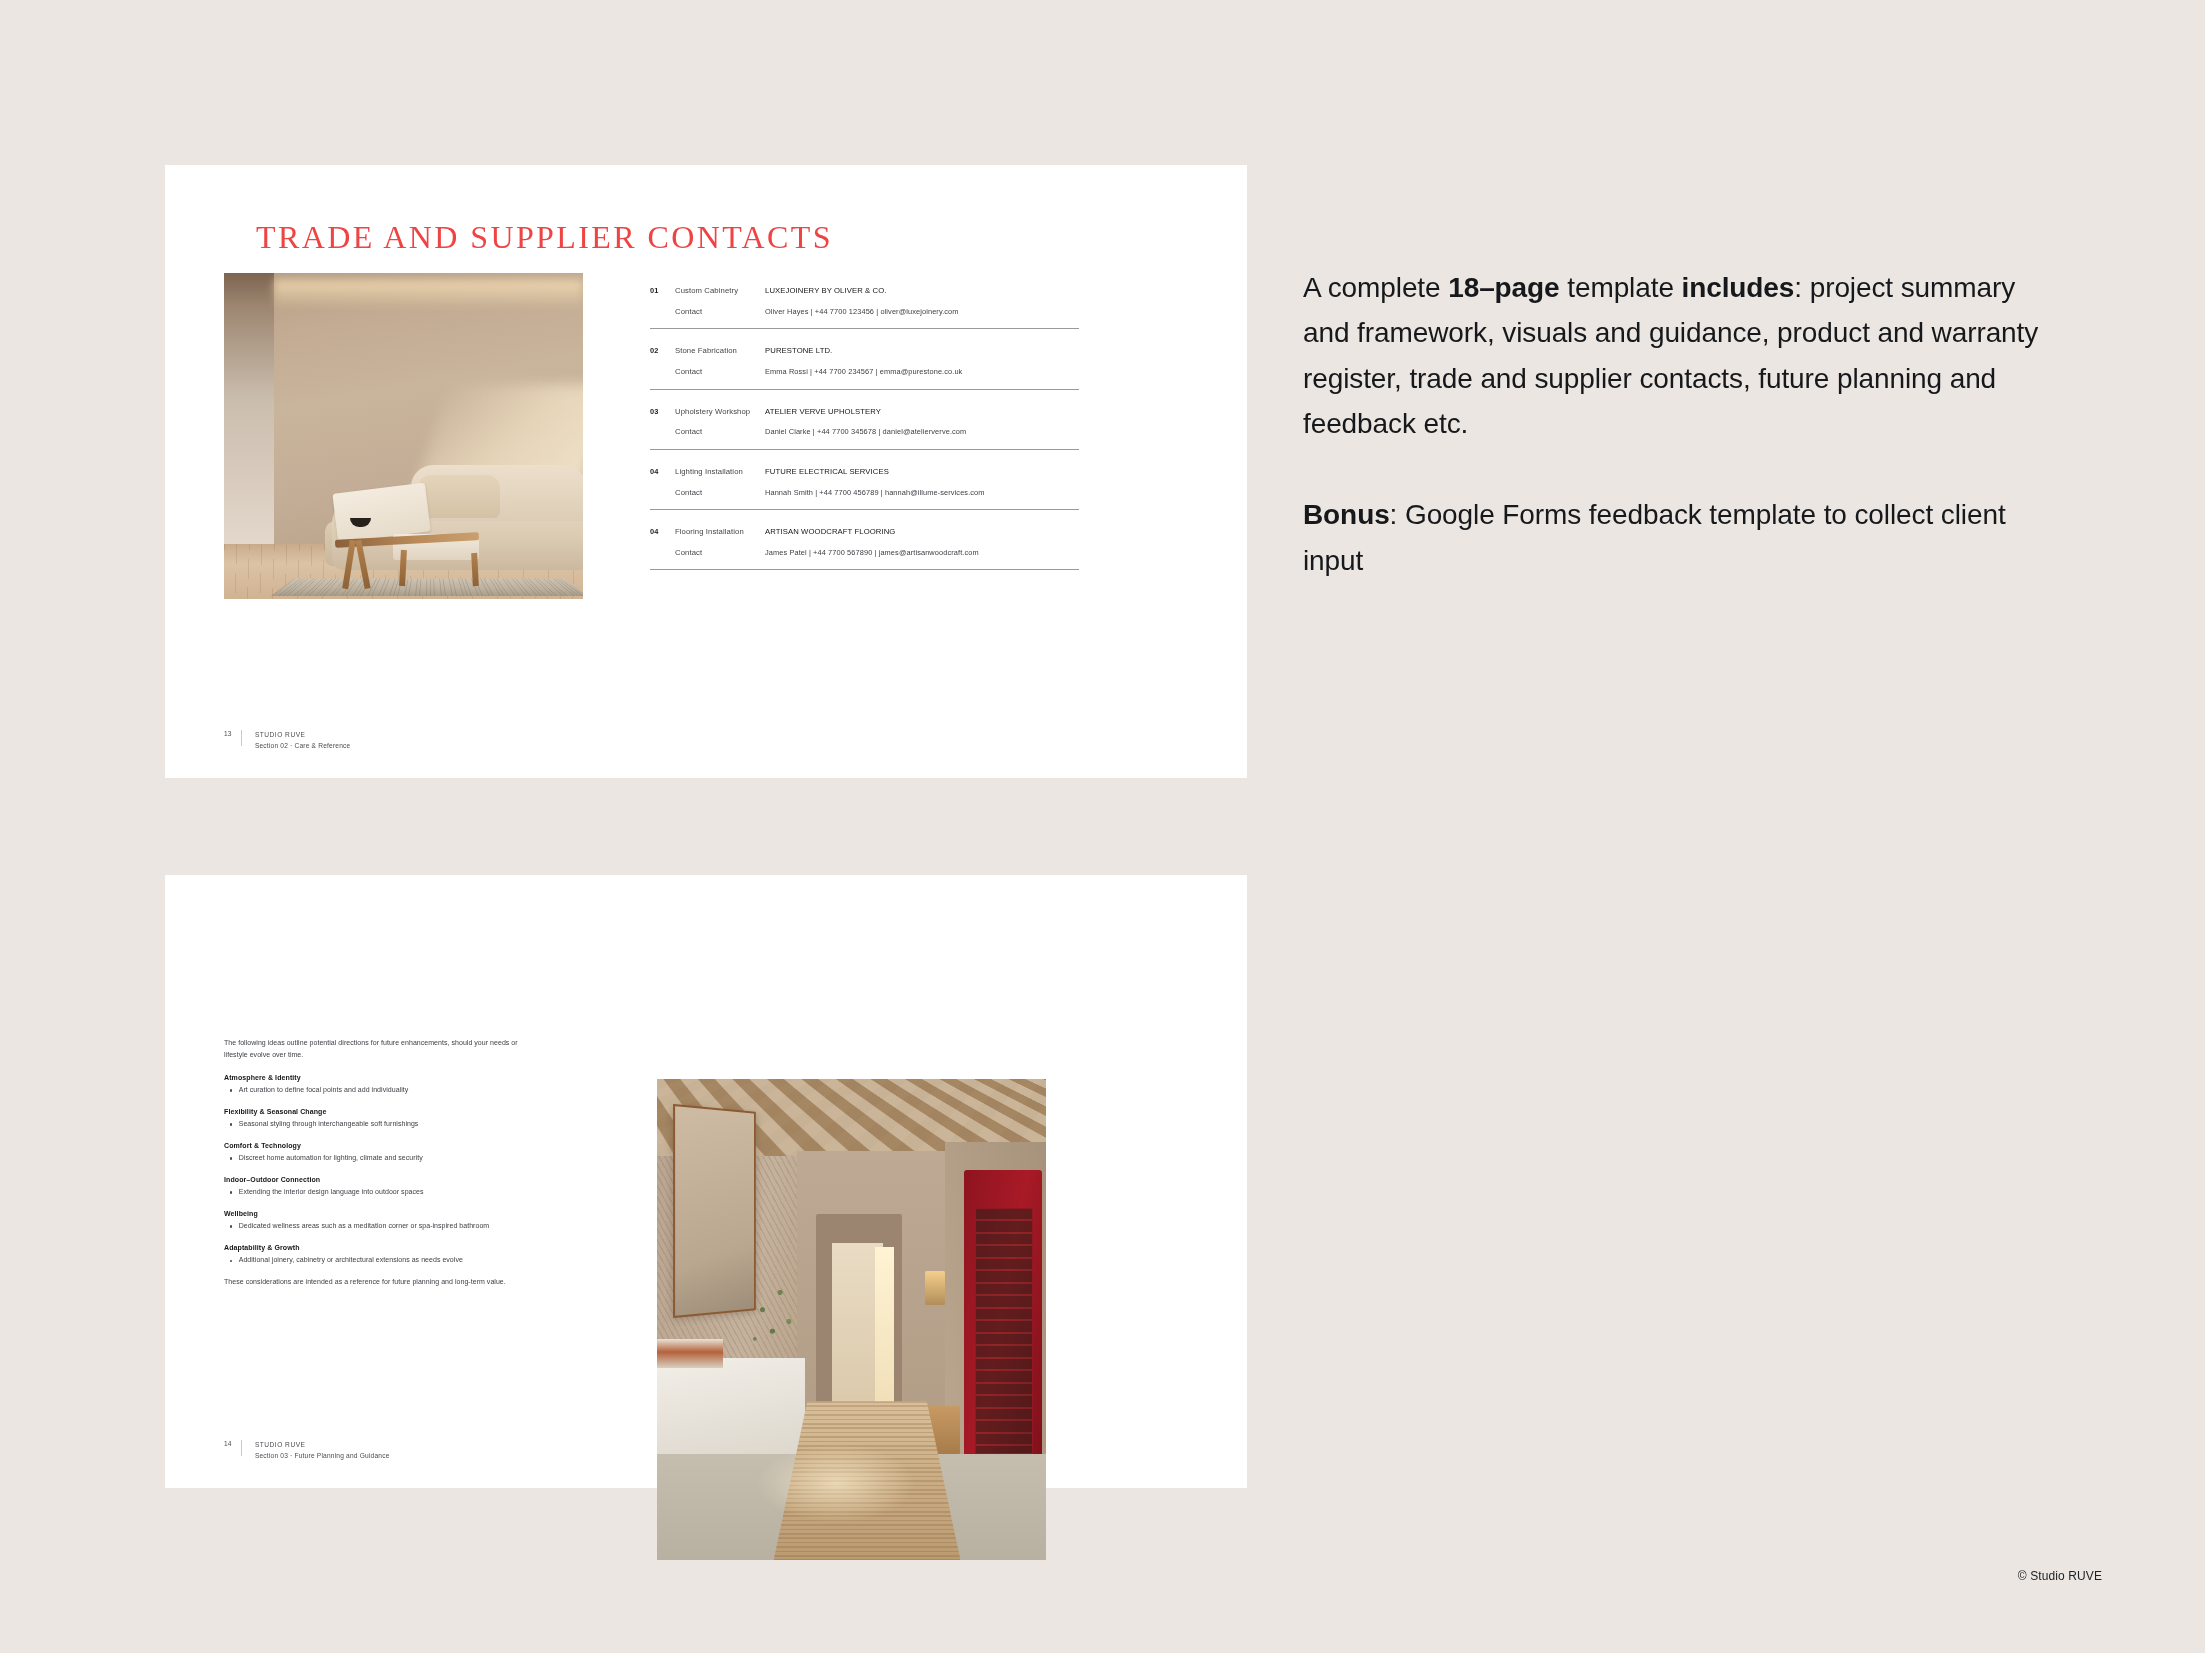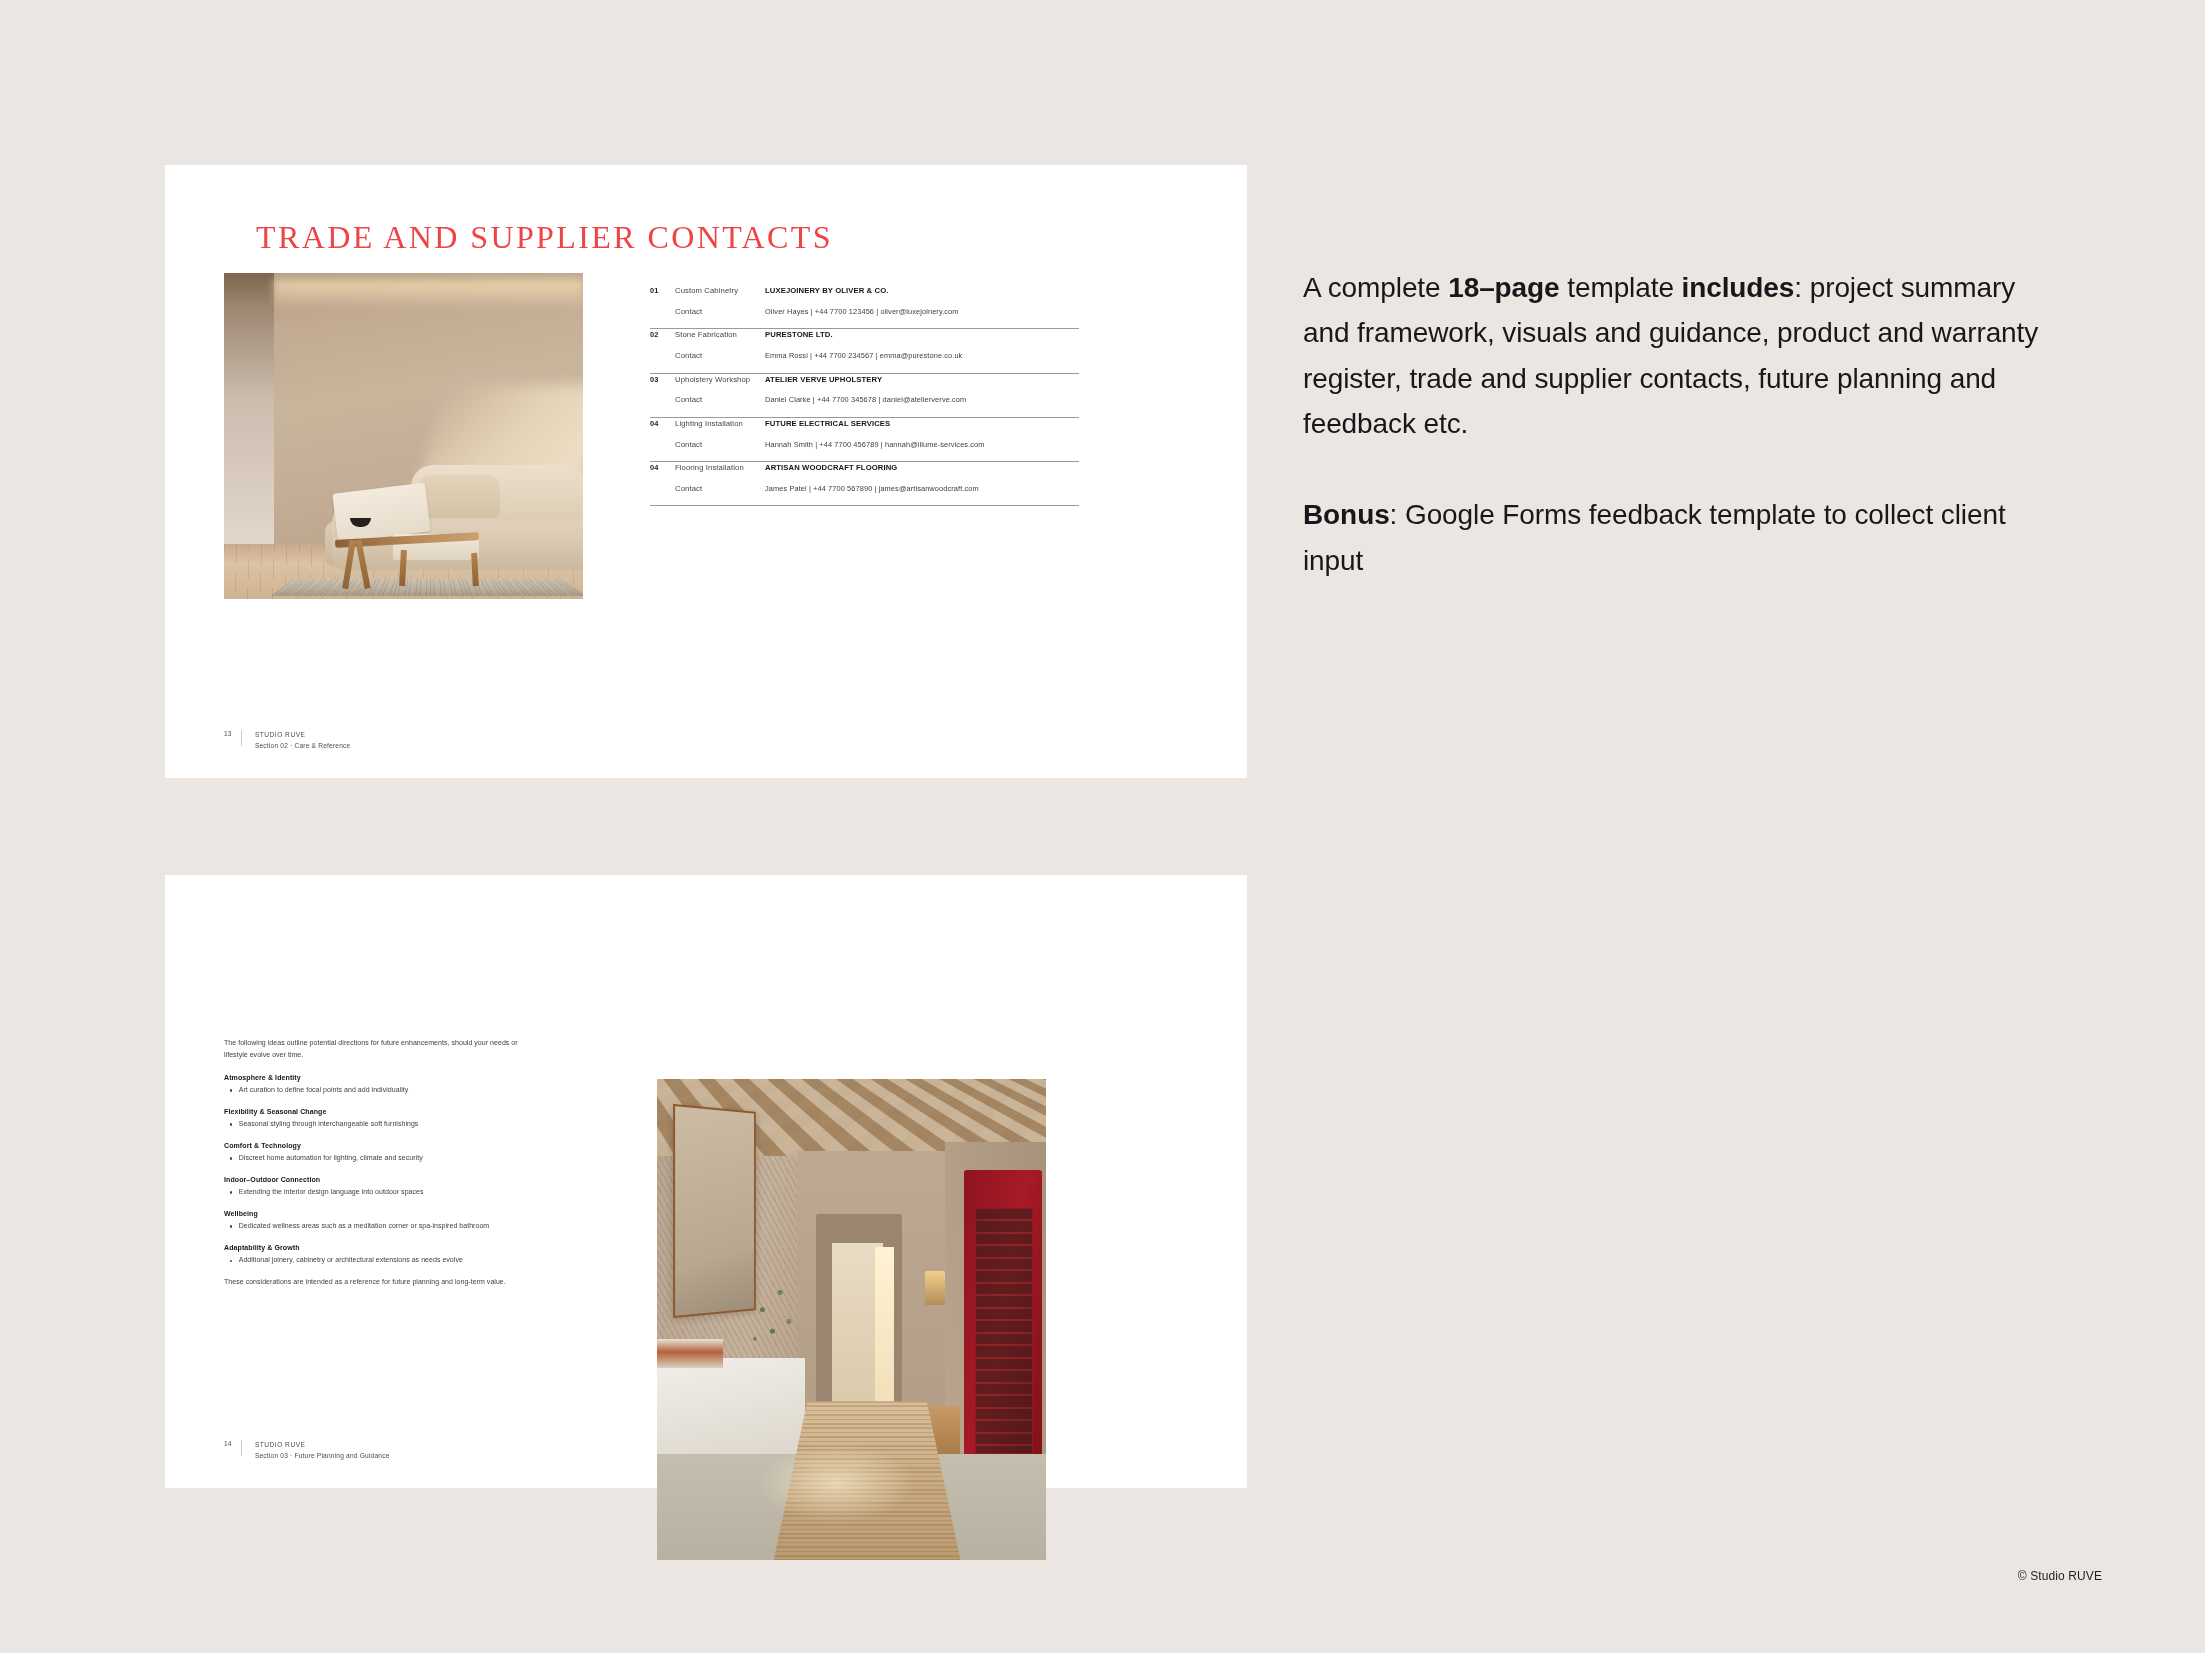--- a/index.html
+++ b/index.html
@@ -195,21 +195,21 @@
   #contact-list {
     position: absolute;
     left: 485px;
     top: 121px;
     width: 429px;
   }
   .contact-row {
     position: relative;
     padding-bottom: 12.5px;
     border-bottom: 0.7px solid #9a9a9a;
-    margin-bottom: 1px;
+    margin-bottom: 17px;
   }
   .contact-row:last-child { margin-bottom: 0; }
   .cr-line {
     display: flex;
     align-items: baseline;
   }
   .cr-line.primary { margin-bottom: 11.8px; }
   .cr-num {
     width: 25px;
     flex: none;
@@ -220,21 +220,21 @@
   }
   .cr-cat {
     width: 90px;
     flex: none;
     font-size: 7.7px;
     color: #44464a;
     letter-spacing: 0.1px;
   }
   .cr-company {
     font-size: 7.7px;
-    font-weight: 700;
+    font-weight: 400;
     color: #141516;
     letter-spacing: 0.1px;
   }
   .cr-detail {
     font-size: 7.4px;
     color: #3d4045;
     letter-spacing: 0.1px;
   }
 
   

